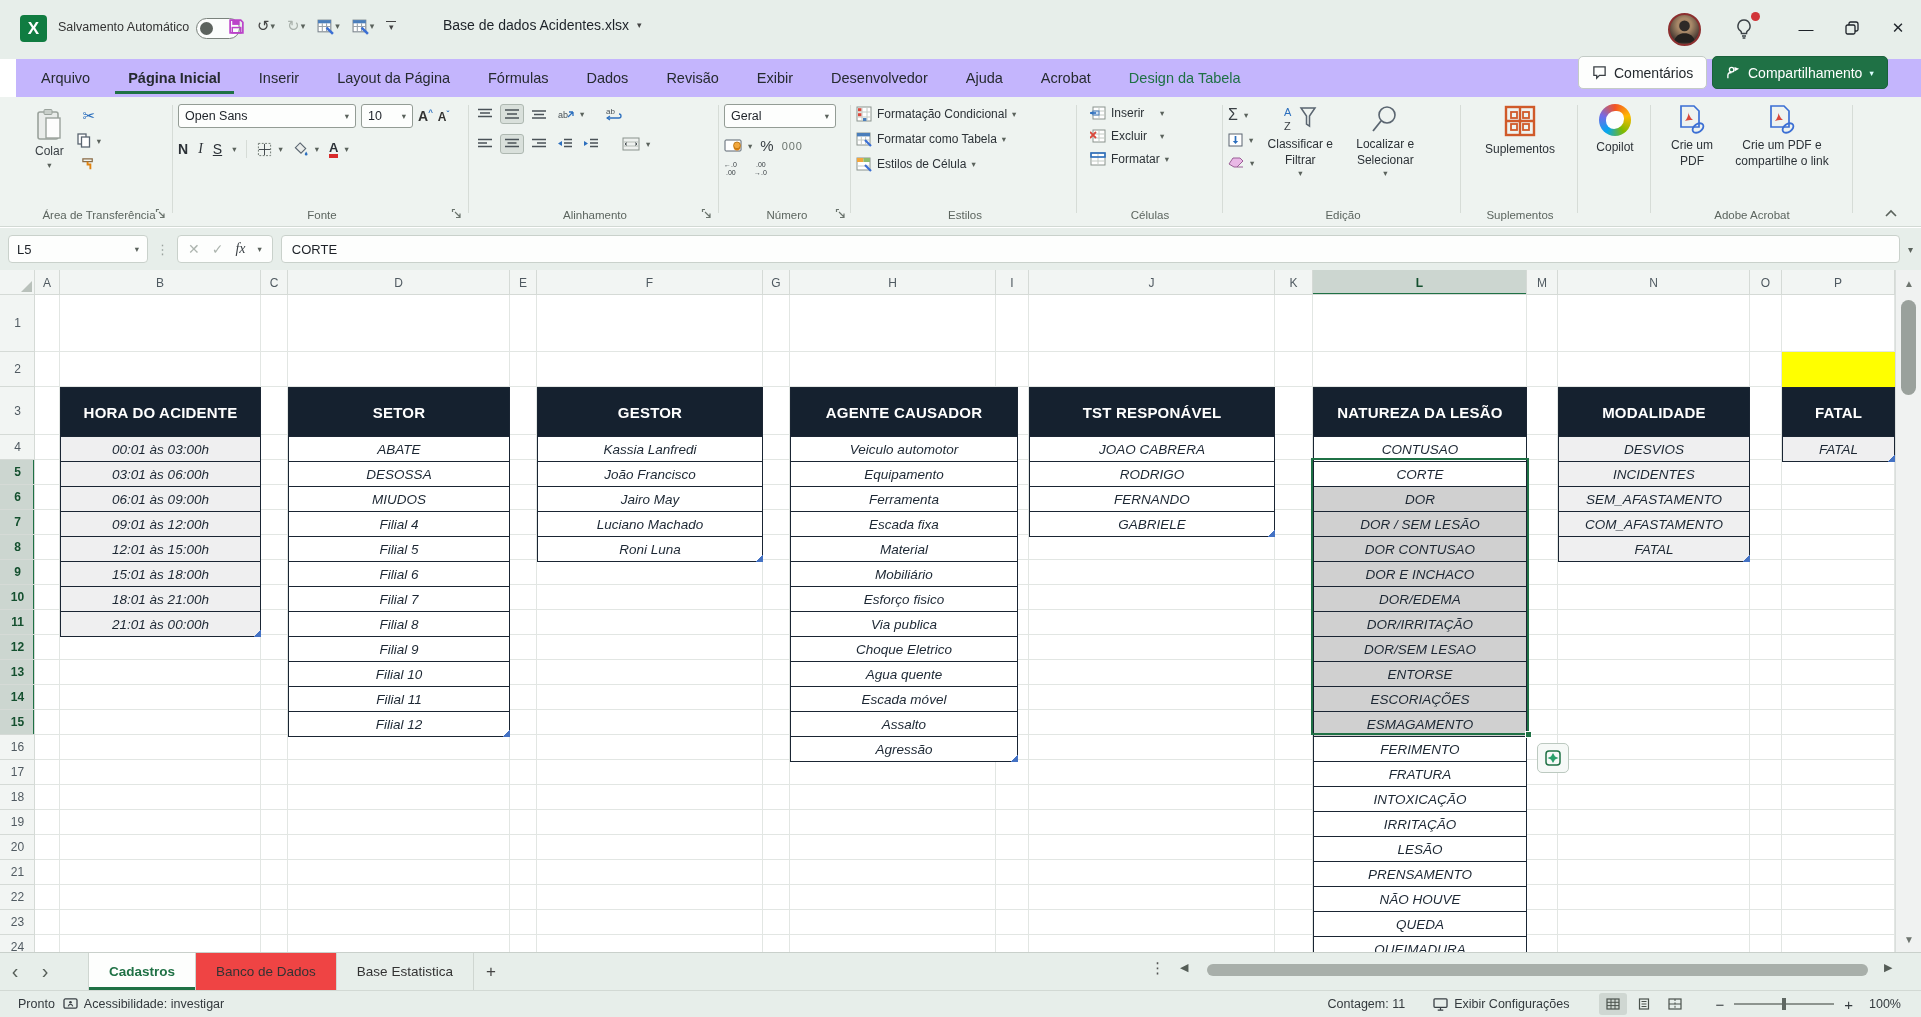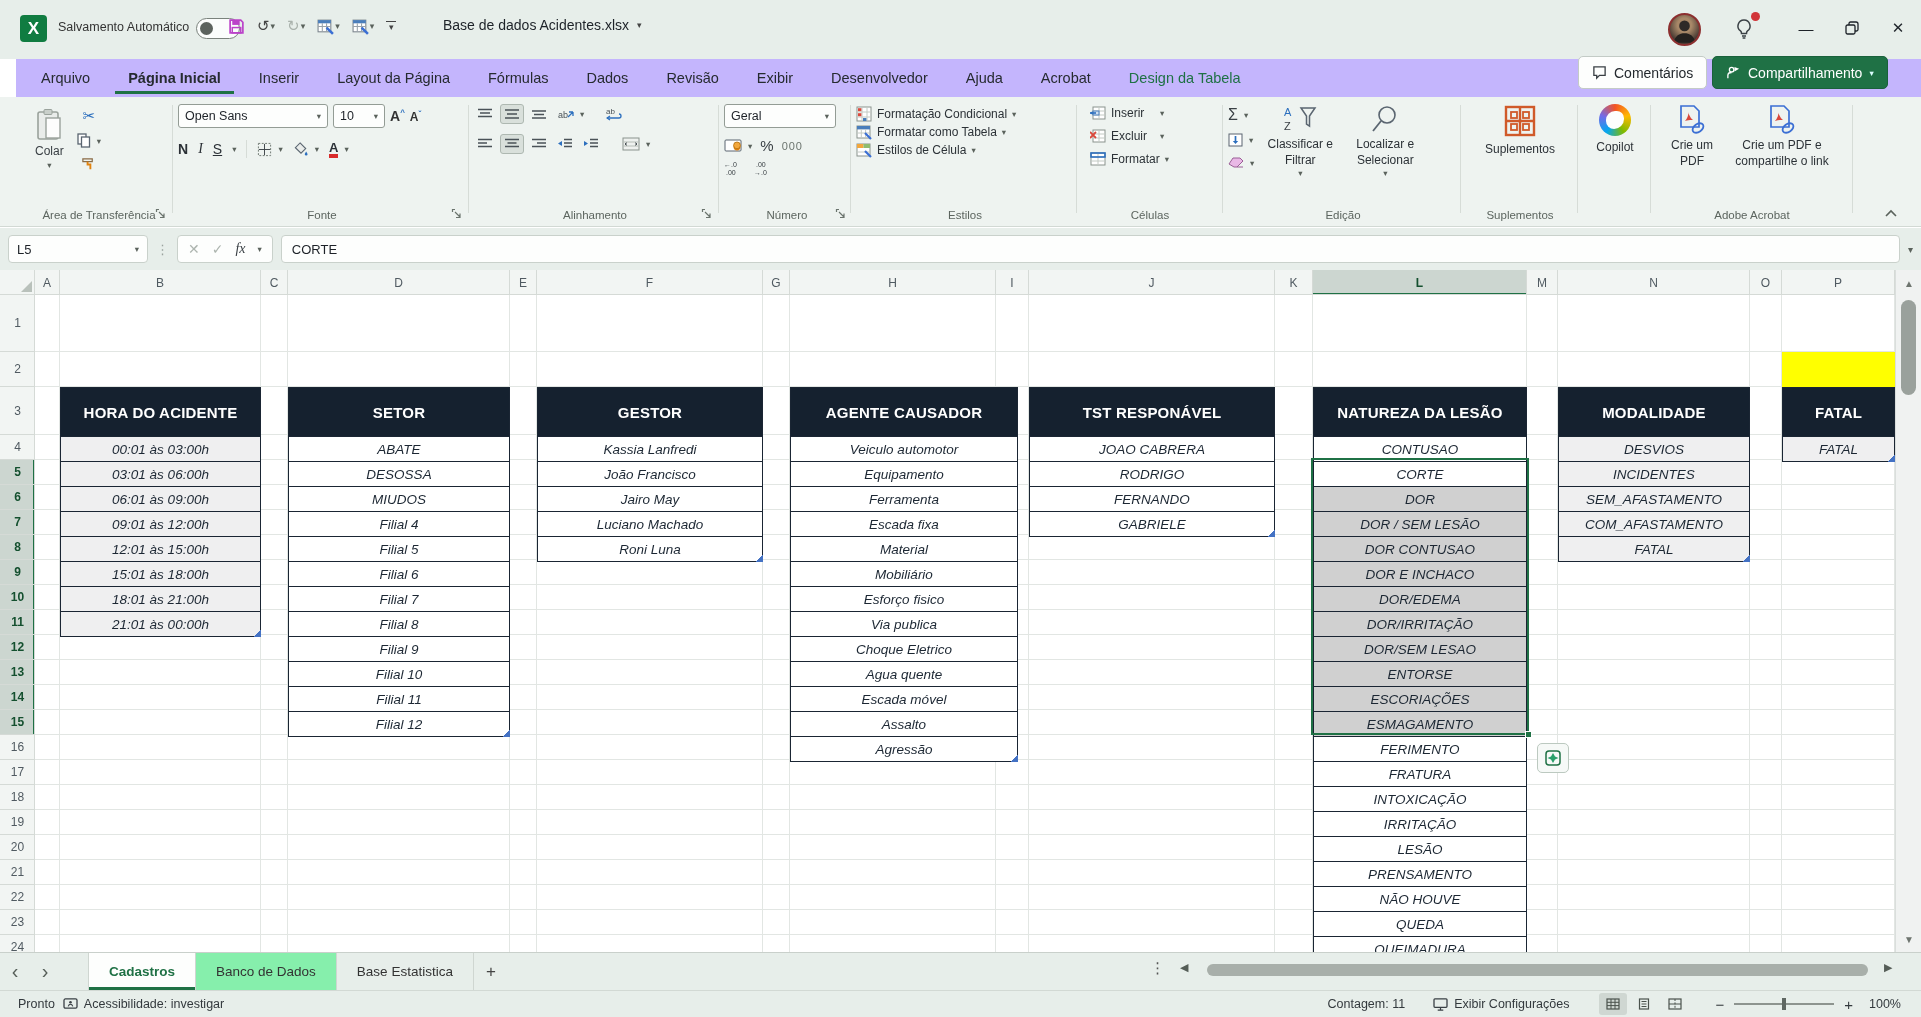--- a/index.html
+++ b/index.html
@@ -76,21 +76,21 @@
 .copilot-float{position:absolute;left:1502px;top:448px;width:32px;height:30px;background:#f6f9f7;border:1px solid #bcc9c0;border-radius:5px;z-index:4;display:flex;align-items:center;justify-content:center}
 .vscroll{position:absolute;left:1895px;top:270px;width:26px;height:682px;background:#f0f2f1;border-left:1px solid #dadedc}
 .vthumb{position:absolute;left:5px;top:30px;width:15px;height:95px;background:#9aa19c;border-radius:8px}
 .varr{position:absolute;left:0;width:26px;height:22px;display:flex;align-items:center;justify-content:center;color:#6e756f;font-size:10px}
 
 .tabbar{position:absolute;left:0;top:952px;width:1921px;height:38px;background:#e7eeea;border-top:1px solid #c9d0cb;display:flex;align-items:stretch}
 .tnav{width:30px;display:flex;align-items:center;justify-content:center;color:#555d57;font-size:20px}
 .stab{display:flex;align-items:center;padding:0 20px;font-size:13.5px;color:#333;border-right:1px solid #cfd6d1}
 .stab.first{border-left:1px solid #cfd6d1;margin-left:28px}
 .stab.active{background:#fdfefd;color:#1f7145;font-weight:bold;box-shadow:inset 0 -3px 0 #1f7145}
-.stab.bluish{background:#86efac}
+.stab.bluish{background:#ef4444}
 .addsheet{width:34px;display:flex;align-items:center;justify-content:center;color:#444;font-size:17px}
 .hscroll{position:absolute;left:1200px;top:961px;width:678px;height:18px}
 .hthumb{position:absolute;left:7px;top:3px;width:661px;height:12px;background:#a8afaa;border-radius:7px}
 .tdots{position:absolute;left:1150px;top:959px;font-size:15px;color:#555}
 .harr{position:absolute;top:961px;color:#555d57;font-size:11px}
 
 .statusbar{position:absolute;left:0;top:990px;width:1921px;height:27px;background:#e7eeea;border-top:1px solid #d2d9d4;display:flex;align-items:center;font-size:12.5px;color:#33393d}
 .sb-item{display:flex;align-items:center;gap:6px;white-space:nowrap}
 .viewbtn{width:28px;height:22px;display:flex;align-items:center;justify-content:center;border-radius:3px}
 .viewbtn.active{background:#cfd7d2}
@@ -241,21 +241,21 @@
       <span class="launcher">
           <svg width="11" height="11" viewBox="0 0 11 11">
             <path d="M1.5 4V1.5H4M4 4l5 5M9 5.5v4h-4" fill="none" stroke="#6b746e" stroke-width="1.2"></path>
           </svg>
         </span>
     </div>
     <div class="gsep" style="left:172px"></div>
 
     <div class="group" style="left:178px;width:288px">
       <div style="display:flex;gap:5px;padding-top:7px;align-items:center">
-        <div class="combo" style="width:150px">
+        <div class="combo" style="width:178px">
             <span>Open Sans</span>
             <span class="chev">▾</span>
           </div>
         <div class="combo" style="width:52px">
             <span>10</span>
             <span class="chev">▾</span>
           </div>
         <span class="fontA">A<sup style="font-size:8px;color:#2c6fbe">^</sup></span>
         <span class="fontA" style="font-size:12px">A<sup style="font-size:8px;color:#2c6fbe">ˇ</sup></span>
       </div>
@@ -417,21 +417,21 @@
       <span class="glabel">Número</span>
       <span class="launcher">
           <svg width="11" height="11" viewBox="0 0 11 11">
             <path d="M1.5 4V1.5H4M4 4l5 5M9 5.5v4h-4" fill="none" stroke="#6b746e" stroke-width="1.2"></path>
           </svg>
         </span>
     </div>
     <div class="gsep" style="left:850px"></div>
 
     <div class="group" style="left:856px;width:218px">
-      <div style="display:flex;flex-direction:column;gap:2px;padding-top:9px">
+      <div style="display:flex;flex-direction:column;gap:9px;padding-top:9px">
         <span class="rbtn">
           <span class="icn">
               <svg width="16" height="16" viewBox="0 0 16 16">
                 <rect x="1" y="1" width="14" height="14" fill="#fff" stroke="#8a938d"></rect>
                 <path d="M1 6h14M1 11h14M6 1v14M11 1v14" stroke="#c3cac4"></path>
                 <rect x="2" y="2.2" width="3.4" height="3" fill="#d9483b"></rect>
                 <rect x="2" y="7.2" width="3.4" height="3" fill="#d9483b"></rect>
                 <rect x="7" y="12" width="3.4" height="3" fill="#4a7ebb"></rect>
               </svg>
             </span>

